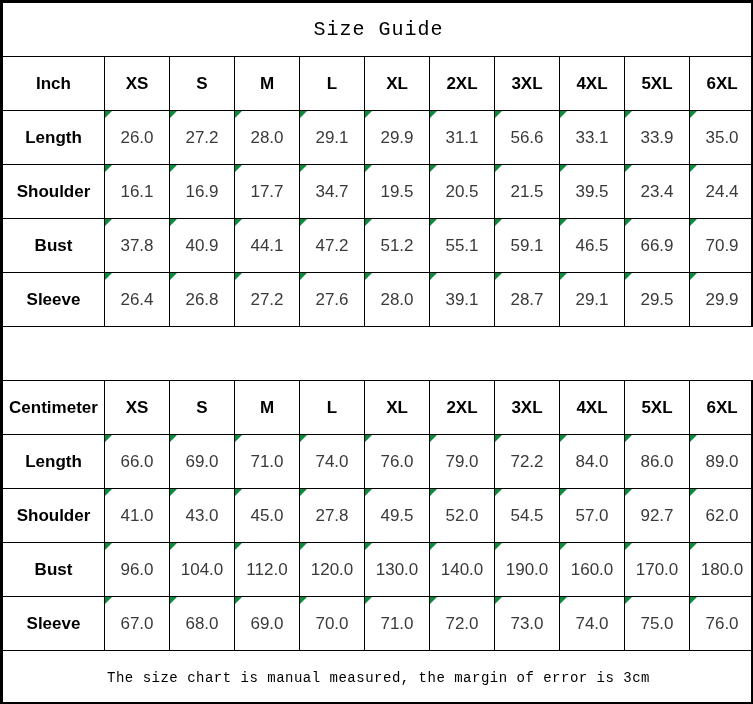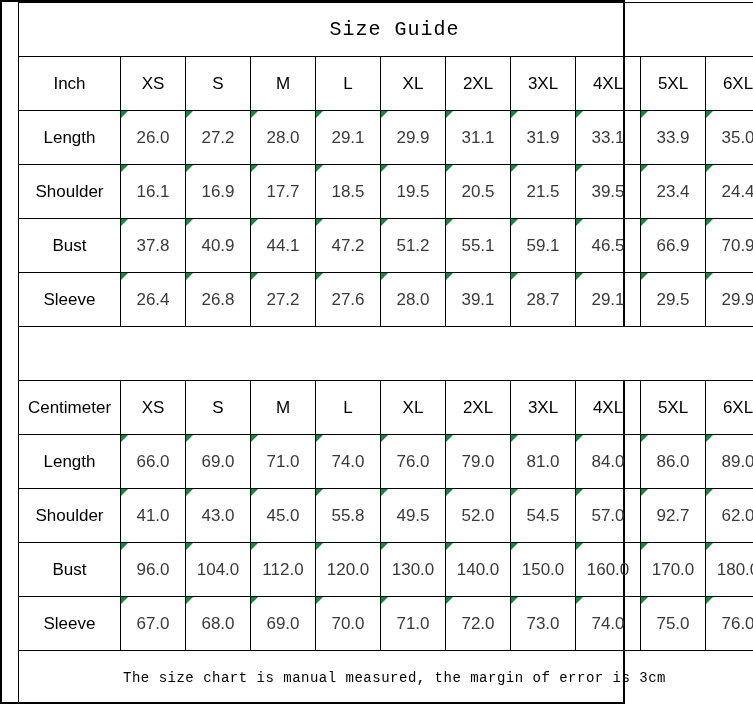--- a/index.html
+++ b/index.html
@@ -1,31 +1,31 @@
 <!DOCTYPE html>
 <html style="--flag-green: #0E8A3C; --border: #000000; --text-labels: #000000; --text-values: #3A3A3A; --background: #FFFFFF;"><head>
 <meta charset="utf-8">
 <style>
   html,body{margin:0;padding:0;background:#fff;}
   .sheet{
-    width:625px;height:704px;box-sizing:border-box;
-    border:2px solid var(--border,#000);background:var(--background,#fff);padding-left:16px;
+    width:753px;height:704px;box-sizing:border-box;
+    border:2px solid var(--border,#000);background:var(--background,#fff);
   }
   table{border-collapse:collapse;width:100%;height:100%;table-layout:fixed;}
   tr{height:54px;}
   td,th{
     border:1px solid var(--border,#000);
     padding:0;text-align:center;vertical-align:middle;overflow:hidden;
     font-family:"Liberation Sans",sans-serif;
   }
   .title-cell{
     font-family:"Liberation Mono","DejaVu Sans Mono",monospace;
     font-weight:400;font-size:20px;letter-spacing:1px;color:#000;
   }
-  .lbl,.hd{font-weight:400;font-size:17px;color:var(--text-labels,#000);}
+  .lbl,.hd{font-weight:700;font-size:17px;color:var(--text-labels,#000);}
   .d{
     position:relative;font-size:17px;font-weight:400;
     color:var(--text-values,#3a3a3a);
   }
   .tri{
     position:absolute;top:0;left:0;display:block;width:0;height:0;
     border-top:7px solid var(--flag-green,#0e8a3c);
     border-right:7px solid transparent;
   }
   .gap-cell{background:var(--background,#fff);}
@@ -73,32 +73,32 @@
 </tr>
 
 <tr>
 <th class="lbl">Length</th>
 <td class="d"><i class="tri"></i><span class="v">26.0</span></td>
 <td class="d"><i class="tri"></i><span class="v">27.2</span></td>
 <td class="d"><i class="tri"></i><span class="v">28.0</span></td>
 <td class="d"><i class="tri"></i><span class="v">29.1</span></td>
 <td class="d"><i class="tri"></i><span class="v">29.9</span></td>
 <td class="d"><i class="tri"></i><span class="v">31.1</span></td>
-<td class="d"><i class="tri"></i><span class="v">31.9</span></td>
+<td class="d"><i class="tri"></i><span class="v">56.6</span></td>
 <td class="d"><i class="tri"></i><span class="v">33.1</span></td>
 <td class="d"><i class="tri"></i><span class="v">33.9</span></td>
 <td class="d"><i class="tri"></i><span class="v">35.0</span></td>
 </tr>
 
 <tr>
 <th class="lbl">Shoulder</th>
 <td class="d"><i class="tri"></i><span class="v">16.1</span></td>
 <td class="d"><i class="tri"></i><span class="v">16.9</span></td>
 <td class="d"><i class="tri"></i><span class="v">17.7</span></td>
-<td class="d"><i class="tri"></i><span class="v">18.5</span></td>
+<td class="d"><i class="tri"></i><span class="v">34.7</span></td>
 <td class="d"><i class="tri"></i><span class="v">19.5</span></td>
 <td class="d"><i class="tri"></i><span class="v">20.5</span></td>
 <td class="d"><i class="tri"></i><span class="v">21.5</span></td>
 <td class="d"><i class="tri"></i><span class="v">39.5</span></td>
 <td class="d"><i class="tri"></i><span class="v">23.4</span></td>
 <td class="d"><i class="tri"></i><span class="v">24.4</span></td>
 </tr>
 
 <tr>
 <th class="lbl">Bust</th>
@@ -147,49 +147,49 @@
 </tr>
 
 <tr>
 <th class="lbl">Length</th>
 <td class="d"><i class="tri"></i><span class="v">66.0</span></td>
 <td class="d"><i class="tri"></i><span class="v">69.0</span></td>
 <td class="d"><i class="tri"></i><span class="v">71.0</span></td>
 <td class="d"><i class="tri"></i><span class="v">74.0</span></td>
 <td class="d"><i class="tri"></i><span class="v">76.0</span></td>
 <td class="d"><i class="tri"></i><span class="v">79.0</span></td>
-<td class="d"><i class="tri"></i><span class="v">81.0</span></td>
+<td class="d"><i class="tri"></i><span class="v">72.2</span></td>
 <td class="d"><i class="tri"></i><span class="v">84.0</span></td>
 <td class="d"><i class="tri"></i><span class="v">86.0</span></td>
 <td class="d"><i class="tri"></i><span class="v">89.0</span></td>
 </tr>
 
 <tr>
 <th class="lbl">Shoulder</th>
 <td class="d"><i class="tri"></i><span class="v">41.0</span></td>
 <td class="d"><i class="tri"></i><span class="v">43.0</span></td>
 <td class="d"><i class="tri"></i><span class="v">45.0</span></td>
-<td class="d"><i class="tri"></i><span class="v">55.8</span></td>
+<td class="d"><i class="tri"></i><span class="v">27.8</span></td>
 <td class="d"><i class="tri"></i><span class="v">49.5</span></td>
 <td class="d"><i class="tri"></i><span class="v">52.0</span></td>
 <td class="d"><i class="tri"></i><span class="v">54.5</span></td>
 <td class="d"><i class="tri"></i><span class="v">57.0</span></td>
 <td class="d"><i class="tri"></i><span class="v">92.7</span></td>
 <td class="d"><i class="tri"></i><span class="v">62.0</span></td>
 </tr>
 
 <tr>
 <th class="lbl">Bust</th>
 <td class="d"><i class="tri"></i><span class="v">96.0</span></td>
 <td class="d"><i class="tri"></i><span class="v">104.0</span></td>
 <td class="d"><i class="tri"></i><span class="v">112.0</span></td>
 <td class="d"><i class="tri"></i><span class="v">120.0</span></td>
 <td class="d"><i class="tri"></i><span class="v">130.0</span></td>
 <td class="d"><i class="tri"></i><span class="v">140.0</span></td>
-<td class="d"><i class="tri"></i><span class="v">150.0</span></td>
+<td class="d"><i class="tri"></i><span class="v">190.0</span></td>
 <td class="d"><i class="tri"></i><span class="v">160.0</span></td>
 <td class="d"><i class="tri"></i><span class="v">170.0</span></td>
 <td class="d"><i class="tri"></i><span class="v">180.0</span></td>
 </tr>
 
 <tr>
 <th class="lbl">Sleeve</th>
 <td class="d"><i class="tri"></i><span class="v">67.0</span></td>
 <td class="d"><i class="tri"></i><span class="v">68.0</span></td>
 <td class="d"><i class="tri"></i><span class="v">69.0</span></td>

